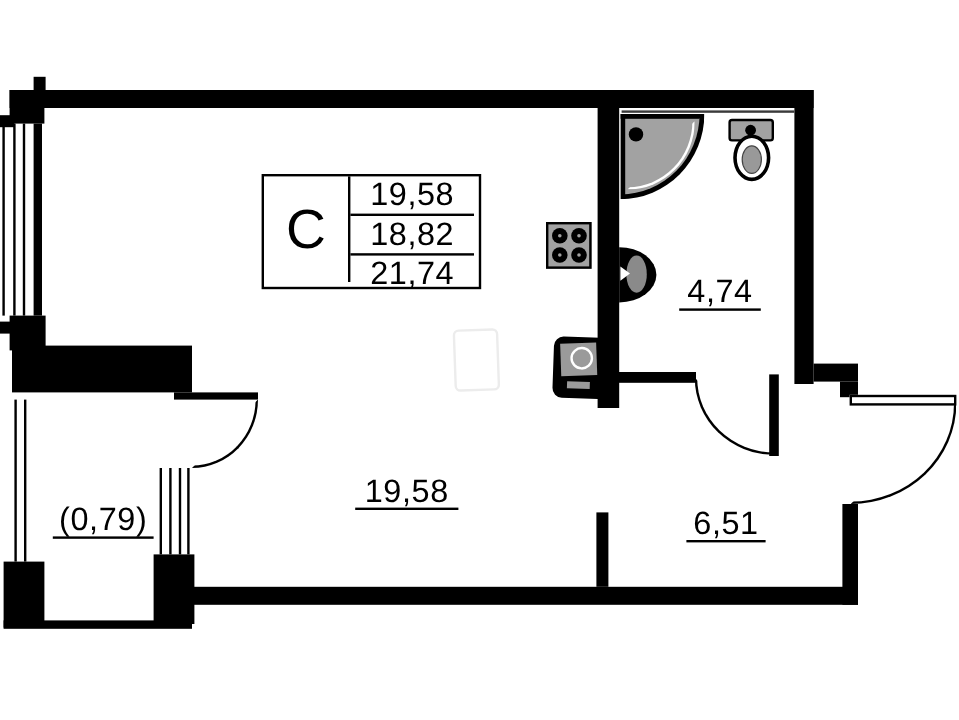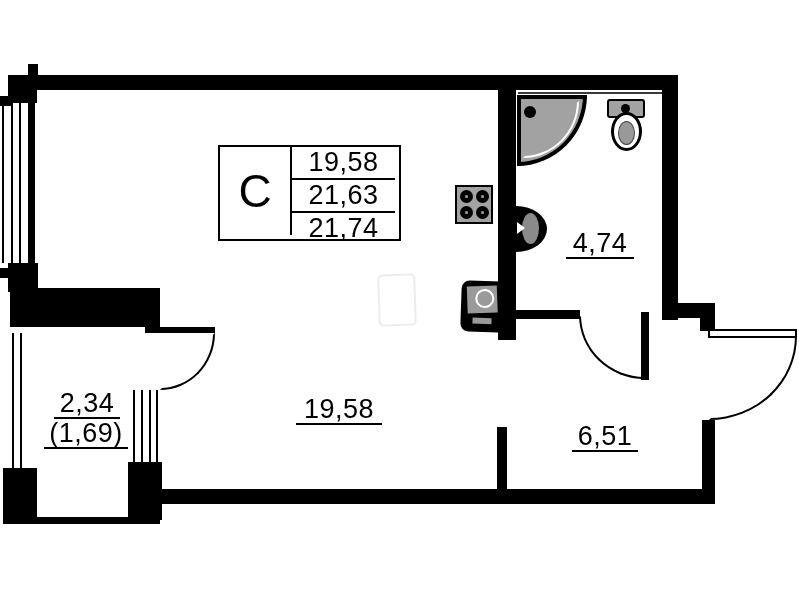--- a/index.html
+++ b/index.html
@@ -103,24 +103,23 @@
     <div class="abs" style="left:12px;top:37px;width:19px;height:6px;background:#9a9a9a;"></div>
   </div>
 
   <div class="abs" style="left:378px;top:274px;width:38px;height:52px;border:2px solid #ececec;border-radius:5px;transform:rotate(-2deg);"></div>
 
   <div id="legend">
     <div class="cell-letter">С</div>
     <div class="vdiv"></div>
     <div class="rows">
       <div class="row">19,58</div>
-      <div class="row">21,63</div>
+      <div class="row">18,82</div>
       <div class="row">21,74</div>
     </div>
   </div>
 
   <div class="rlabel" style="left:296px;top:395px;width:86px;">19,58</div>
   <div class="rlabel" style="left:566px;top:229px;width:68px;">4,74</div>
   <div class="rlabel" style="left:572px;top:422px;width:66px;">6,51</div>
-  <div class="rlabel" style="left:54px;top:389px;width:66px;">2,34</div>
-  <div class="rlabel" style="left:44px;top:419px;width:84px;">(1,69)</div>
+  <div class="rlabel" style="left:44px;top:419px;width:84px;">(0,79)</div>
 
 </div>
 
 </body></html>

